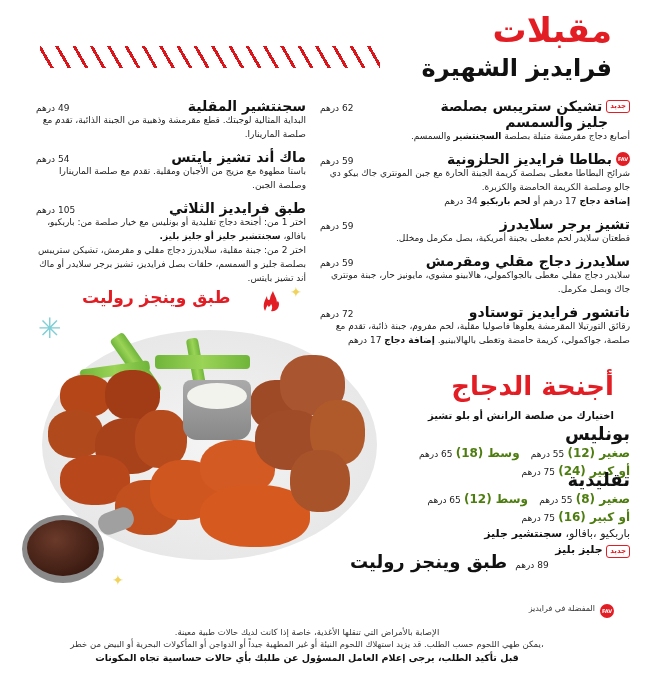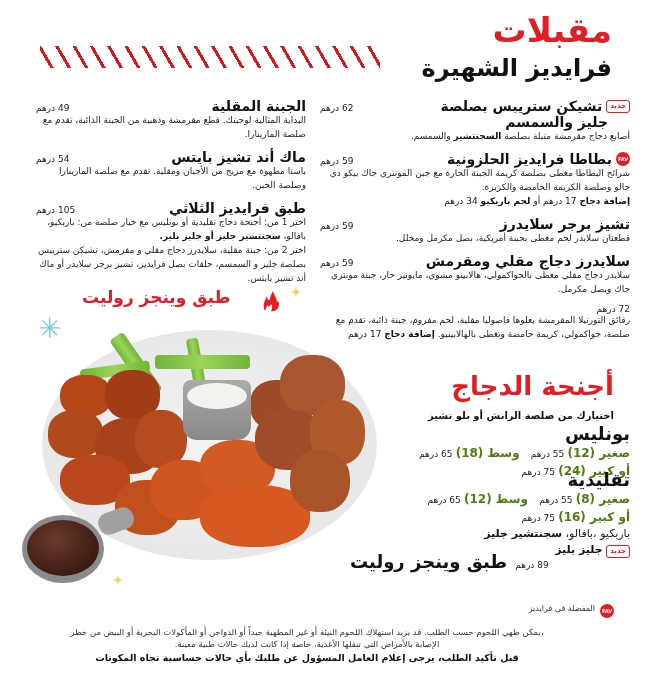--- a/index.html
+++ b/index.html
@@ -106,32 +106,33 @@
   <div class="item">
     <div class="item-head">
       <span class="item-name">سلايدرز دجاج مقلي ومقرمش</span>
       <span class="item-price">59 درهم</span>
     </div>
     <div class="item-desc">سلايدر دجاج مقلي مغطى بالجواكمولي، هالابينو مشوي، مايونيز حار، جبنة مونتري جاك وبصل مكرمل.</div>
   </div>
 
   <div class="item">
     <div class="item-head">
+      <span class="item-name">ناتشور فرايديز توستادو</span>
       <span class="item-price">72 درهم</span>
     </div>
     <div class="item-desc">
       <span>رقائق التورتيلا المقرمشة يعلوها فاصوليا مقلية، لحم مفروم، جبنة ذائبة، تقدم مع صلصة، جواكمولي، كريمة حامضة وتغطى بالهالابينيو.</span> <b>إضافة دجاج</b> <span>17 درهم</span>
     </div>
   </div>
 </div>
 
 <div class="col col-left">
   <div class="item">
     <div class="item-head">
-      <span class="item-name">الجبنة المقلية</span>
+      <span class="item-name">سجنتشير المقلية</span>
       <span class="item-price">49 درهم</span>
     </div>
     <div class="item-desc">البداية المثالية لوجبتك. قطع مقرمشة وذهبية من الجبنة الذائبة، تقدم مع صلصة المارينارا.</div>
   </div>
 
   <div class="item">
     <div class="item-head">
       <span class="item-name">ماك أند تشيز بايتس</span>
       <span class="item-price">54 درهم</span>
     </div>
@@ -223,16 +224,16 @@
     <span class="w-name">طبق وينجز روليت</span>
     <span class="item-price">89 درهم</span>
   </div>
 </div>
 
 <div class="fav-legend">
   <span class="badge-fav"><span>FAV</span></span>
   <span>المفضلة في فرايديز</span>
 </div>
 <div class="disclaimer">
+  <div>الإصابة بالأمراض التي تنقلها الأغذية، خاصة إذا كانت لديك حالات طبية معينة.</div>
   <div>،يمكن طهي اللحوم حسب الطلب. قد يزيد استهلاك اللحوم النيئة أو غير المطهية جيداً أو الدواجن أو المأكولات البحرية أو البيض من خطر</div>
-  <div>الإصابة بالأمراض التي تنقلها الأغذية، خاصة إذا كانت لديك حالات طبية معينة.</div>
   <div class="strong">قبل تأكيد الطلب، يرجى إعلام العامل المسؤول عن طلبك بأي حالات حساسية تجاه المكونات</div>
 </div>
 
 </body></html>

